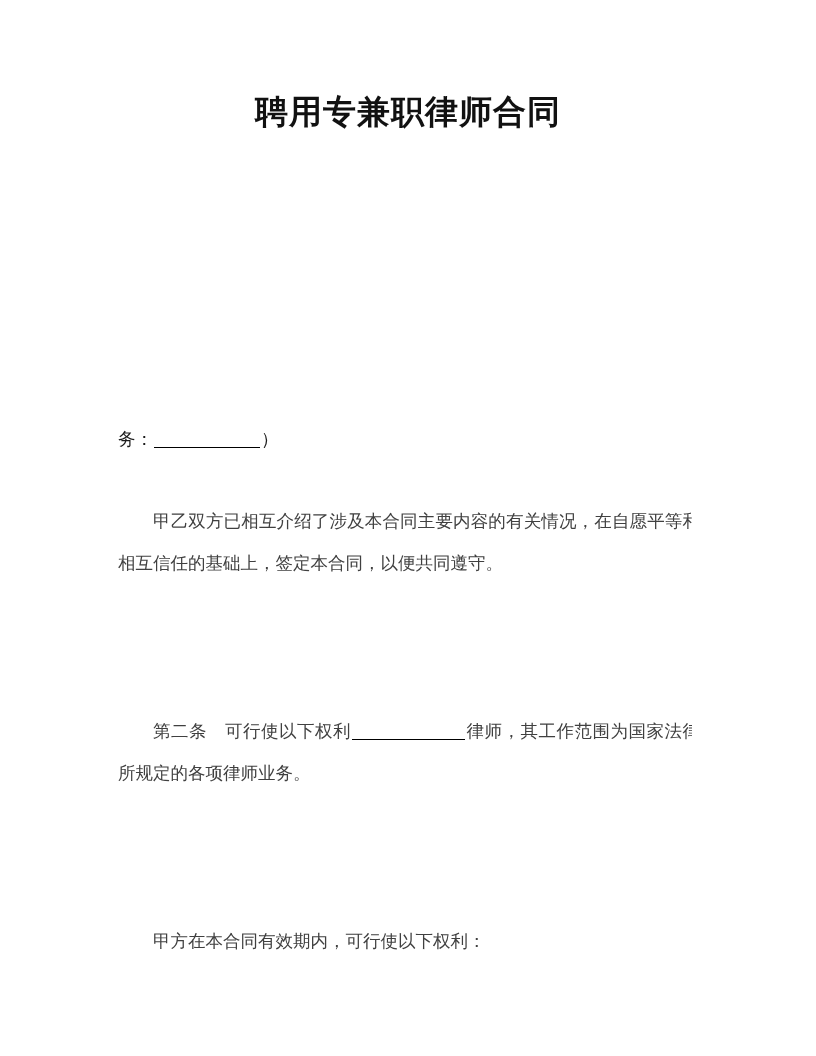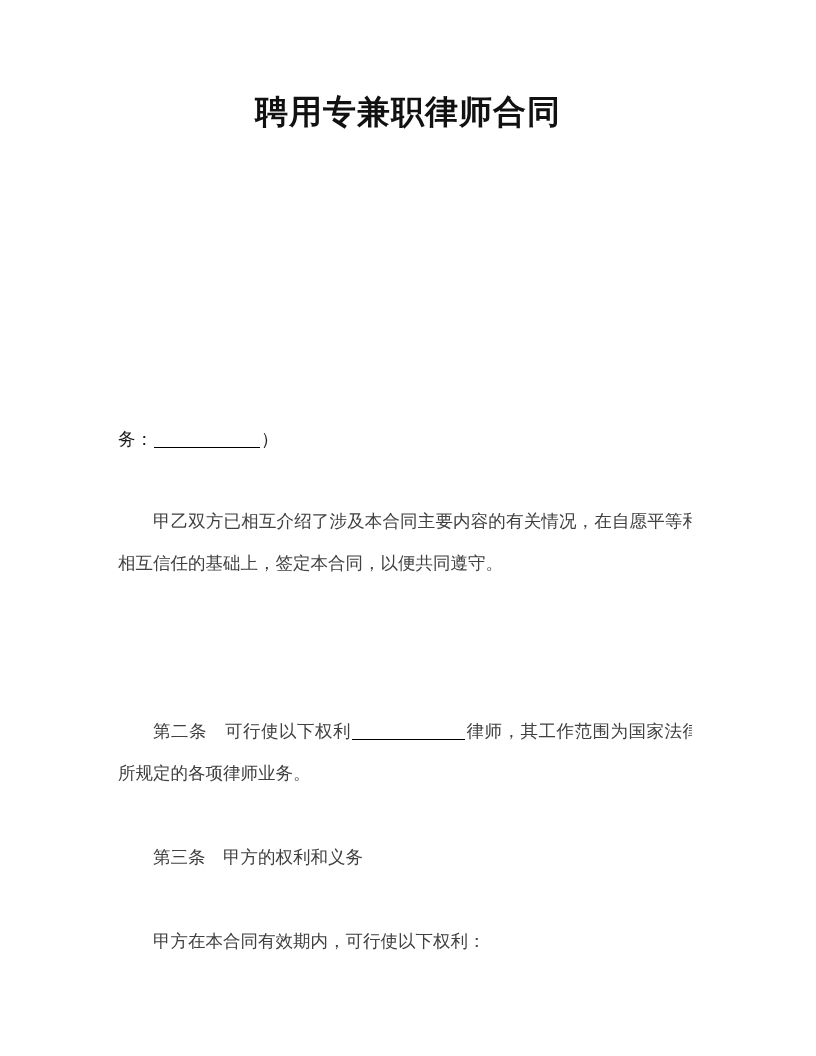--- a/index.html
+++ b/index.html
@@ -96,19 +96,16 @@
     <span>务：</span><span class="blank w106"></span><span>）</span>
   </div>
 
   <div class="tblock indent" style="top:500px;">甲乙双方已相互介绍了涉及本合同主要内容的有关情况，在自愿平等和相互信任的基础上，签定本合同，以便共同遵守。</div>
 
 
   <div class="tblock indent" style="top:710px;">
     <span>第二条</span><span>　</span><span>可行使以下权利</span><span class="blank w113"></span><span>律师，其工作范围为国家法律所规定的各项律师业务。</span>
   </div>
 
-  <div class="tblock indent" style="top:836px;">
-    <span>第三条</span><span>　</span><span>甲方的权利和义务</span>
-  </div>
 
   <div class="tblock indent" style="top:920px;">甲方在本合同有效期内，可行使以下权利：</div>
 
 </div>
 
 </body></html>

